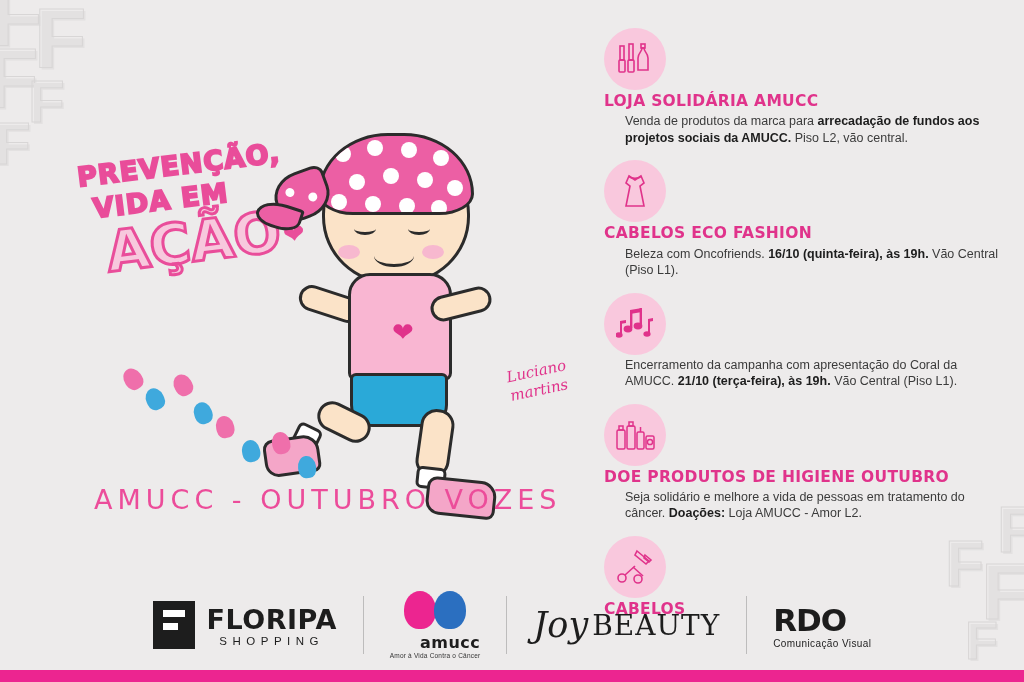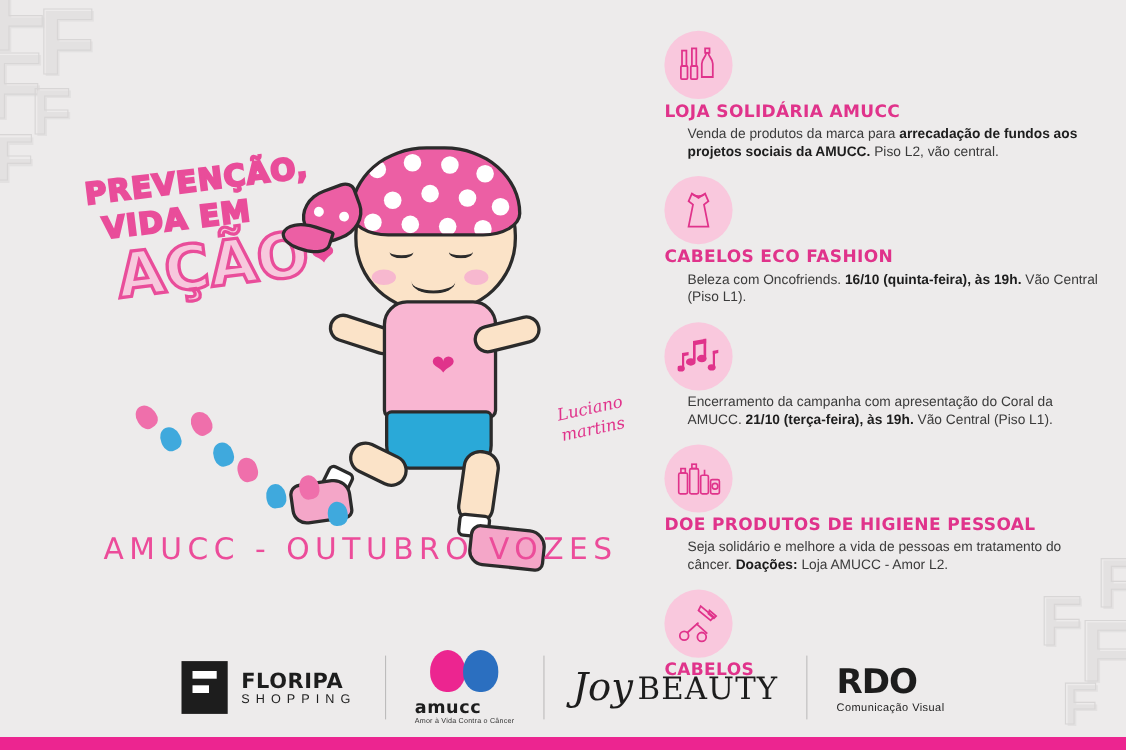--- a/index.html
+++ b/index.html
@@ -276,27 +276,27 @@
   .floripa-mark::before {
     content: ""; position: absolute; left: 10px; top: 9px;
     width: 22px; height: 7px; background: #fff;
   }
   .floripa-mark::after {
     content: ""; position: absolute; left: 10px; top: 22px;
     width: 15px; height: 7px; background: #fff;
   }
   .floripa-text .t1 {
     font-family: "DejaVu Sans", sans-serif;
-    font-weight: bold; font-size: 19px; color: #1d1d1d; letter-spacing: .5px;
+    font-weight: bold; font-size: 27px; color: #1d1d1d; letter-spacing: .5px;
   }
   .floripa-text .t2 {
-    font-size: 11.5px; color: #1d1d1d; letter-spacing: 5.5px; text-align: left;
-  }
-
-  .amucc-mark { text-align: left; }
+    font-size: 11.5px; color: #1d1d1d; letter-spacing: 5.5px; text-align: center;
+  }
+
+  .amucc-mark { text-align: right; }
   .amucc-heart { position: relative; width: 62px; height: 40px; margin: 0 auto 2px; }
   .amucc-heart .hl, .amucc-heart .hr {
     position: absolute; top: 0; width: 32px; height: 38px;
   }
   .amucc-heart .hl { left: 0; background: #ec2590; border-radius: 50% 50% 46% 46%; }
   .amucc-heart .hr { right: 0; background: #2b6fc0; border-radius: 50% 50% 46% 46%; }
   .amucc-name {
     font-family: "DejaVu Sans", sans-serif;
     font-weight: bold; font-size: 16px; color: #1d1d1d; letter-spacing: .5px;
   }
@@ -472,21 +472,21 @@
             <rect x="5" y="8" width="4" height="4"></rect>
           <rect x="13" y="8" width="8" height="23" rx="1.5"></rect>
             <rect x="15" y="4" width="4" height="4"></rect>
           <rect x="23" y="14" width="7" height="17" rx="1.5"></rect>
             <path d="M26.5 14V9"></path>
           <rect x="32" y="18" width="8" height="13" rx="1.5"></rect>
             <circle cx="36" cy="24" r="2.6"></circle>
         </svg>
       </div>
       <div class="event-text">
-        <div class="event-title">DOE PRODUTOS DE HIGIENE PESSOAL</div>
+        <div class="event-title">DOE PRODUTOS DE HIGIENE OUTUBRO</div>
         <div class="event-body">
           <span>Seja solidário e melhore a vida de pessoas em tratamento do câncer. </span><b>Doações:</b><span> Loja AMUCC - Amor L2.</span>
         </div>
       </div>
     </div>
 
     <div class="event">
       <div class="event-icon">
         <svg width="40" height="36" viewBox="0 0 40 36" fill="none" stroke="#e0338b" stroke-width="1.6">
           <path d="M22 2l12 10-3 3-11-9z"></path>

